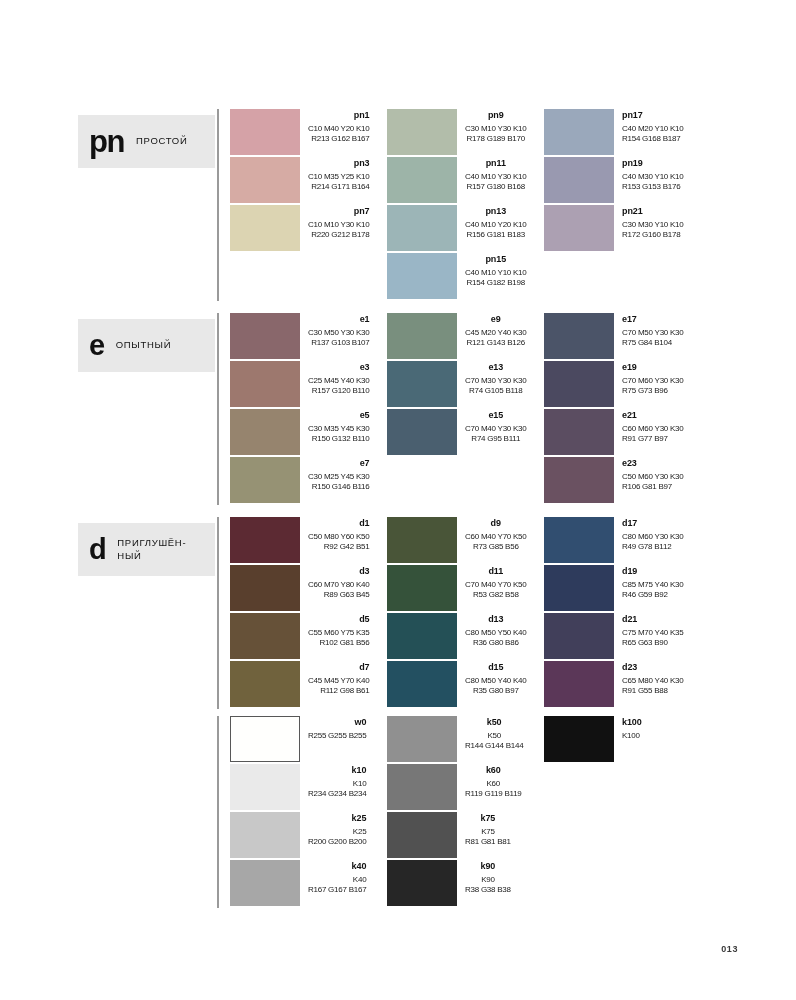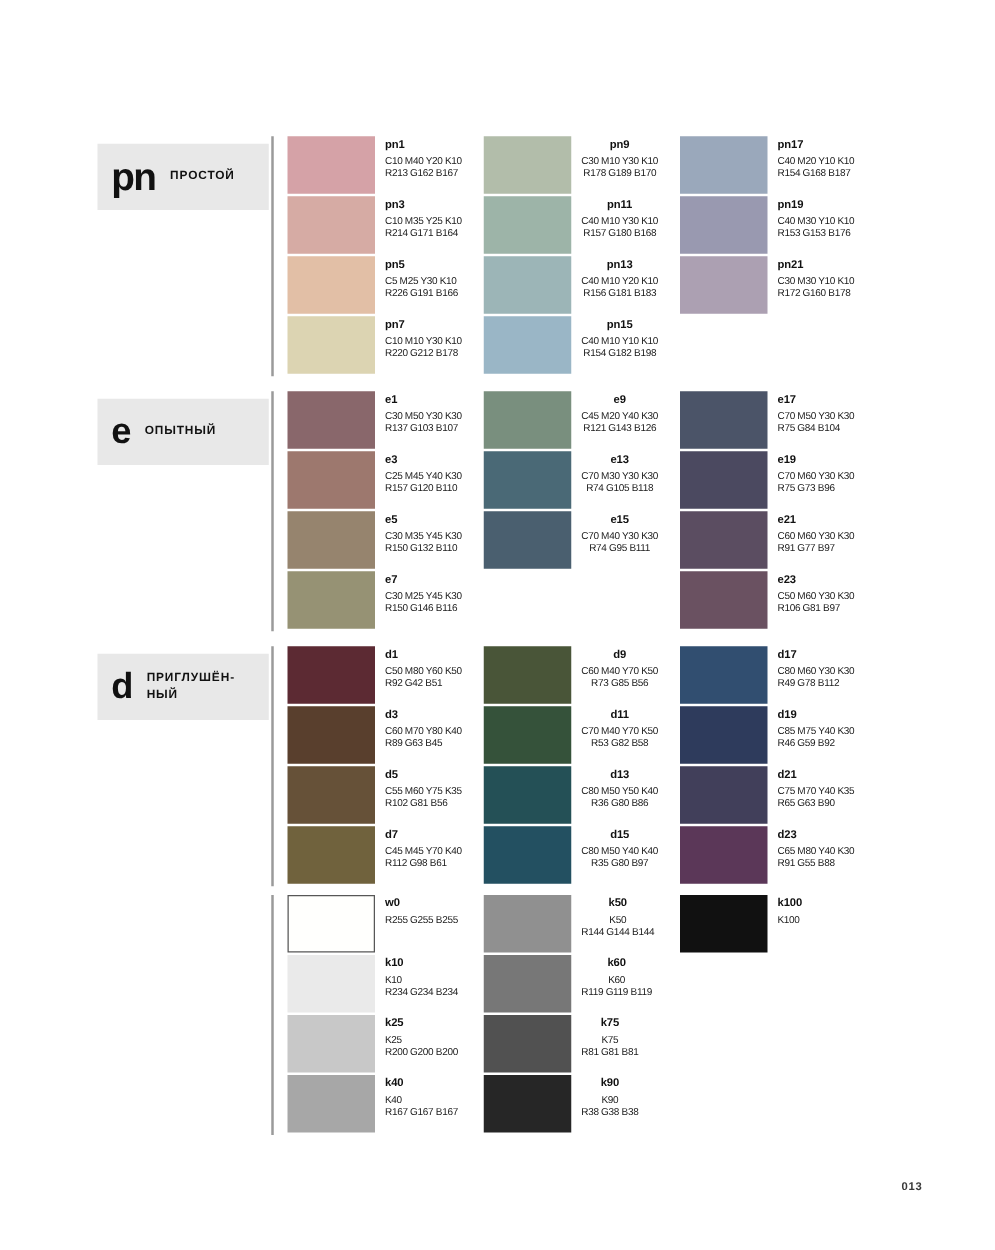--- a/index.html
+++ b/index.html
@@ -52,21 +52,21 @@
     letter-spacing: -1.4px;
     color: #111;
     margin-right: 12px;
     white-space: nowrap;
   }
   .cat-letter.small {
     font-size: 29px;
   }
   .cat-name {
     font-size: 9.5px;
-    font-weight: bold;
+    font-weight: normal;
     letter-spacing: 0.7px;
     line-height: 12.5px;
     color: #111;
     text-transform: uppercase;
     max-width: 86px;
   }
   .cat-header.nolabel .cat-name {
     max-width: 120px;
   }
 
@@ -84,21 +84,21 @@
     position: absolute;
     left: 152px;
     top: 0;
     width: 508px;
   }
   .col {
     position: absolute;
     top: 0;
     width: 155px;
   }
-  .col.c0 { left: 0; }
+  .col.c0 { left: 0; text-align: right; }
   .col.c1 { left: 157px; text-align: center; }
   .col.c2 { left: 314px; }
 
   .entry {
     position: relative;
     height: 48px;
     display: flex;
     align-items: flex-start;
   }
   .swatch {
@@ -167,30 +167,20 @@
                   </div>
                 </div>
               </div>
               <div class="entry">
                 <div class="swatch" style="background: rgb(214, 171, 164);"></div>
                 <div class="meta">
                   <div class="sw-name">pn3</div>
                   <div class="sw-lines">
                     <div class="sw-line">C10 M35 Y25 K10</div>
                     <div class="sw-line">R214 G171 B164</div>
-                  </div>
-                </div>
-              </div>
-              <div class="entry">
-                <div class="swatch" style="background: rgb(226, 191, 166);"></div>
-                <div class="meta">
-                  <div class="sw-name">pn5</div>
-                  <div class="sw-lines">
-                    <div class="sw-line">C5 M25 Y30 K10</div>
-                    <div class="sw-line">R226 G191 B166</div>
                   </div>
                 </div>
               </div>
               <div class="entry">
                 <div class="swatch" style="background: rgb(220, 212, 178);"></div>
                 <div class="meta">
                   <div class="sw-name">pn7</div>
                   <div class="sw-lines">
                     <div class="sw-line">C10 M10 Y30 K10</div>
                     <div class="sw-line">R220 G212 B178</div>

